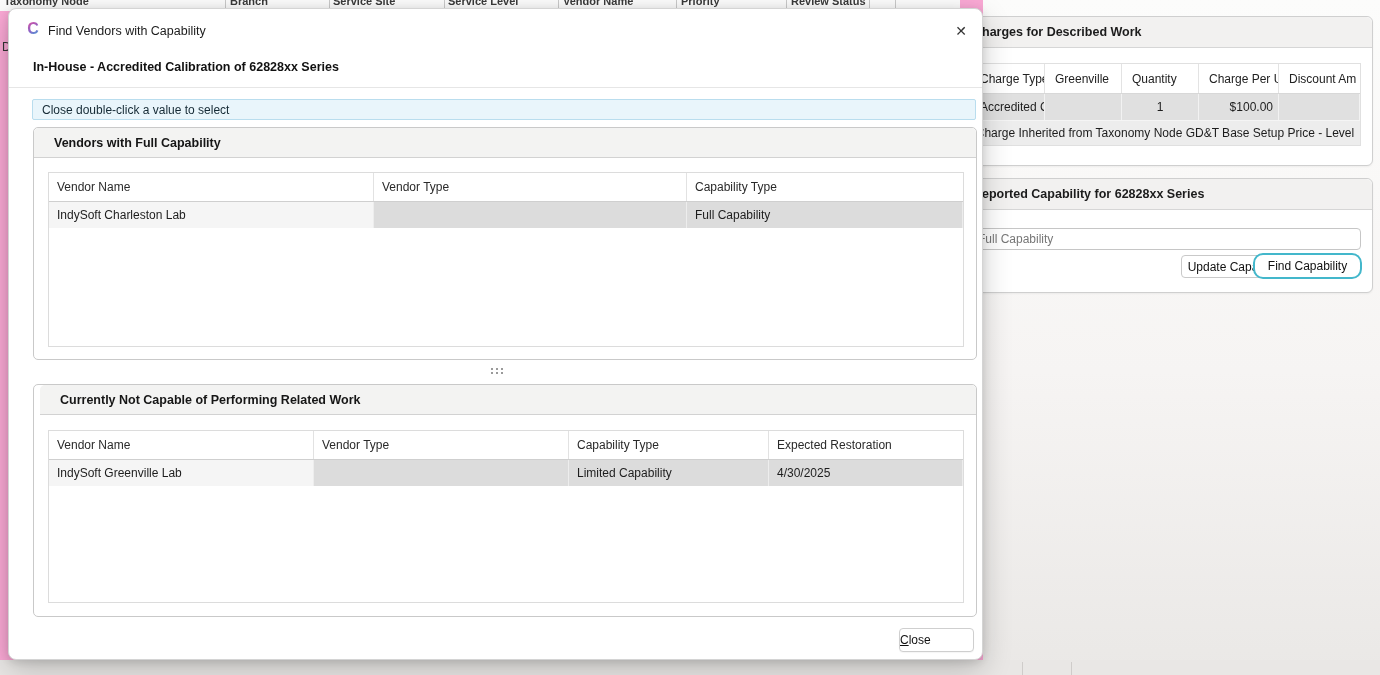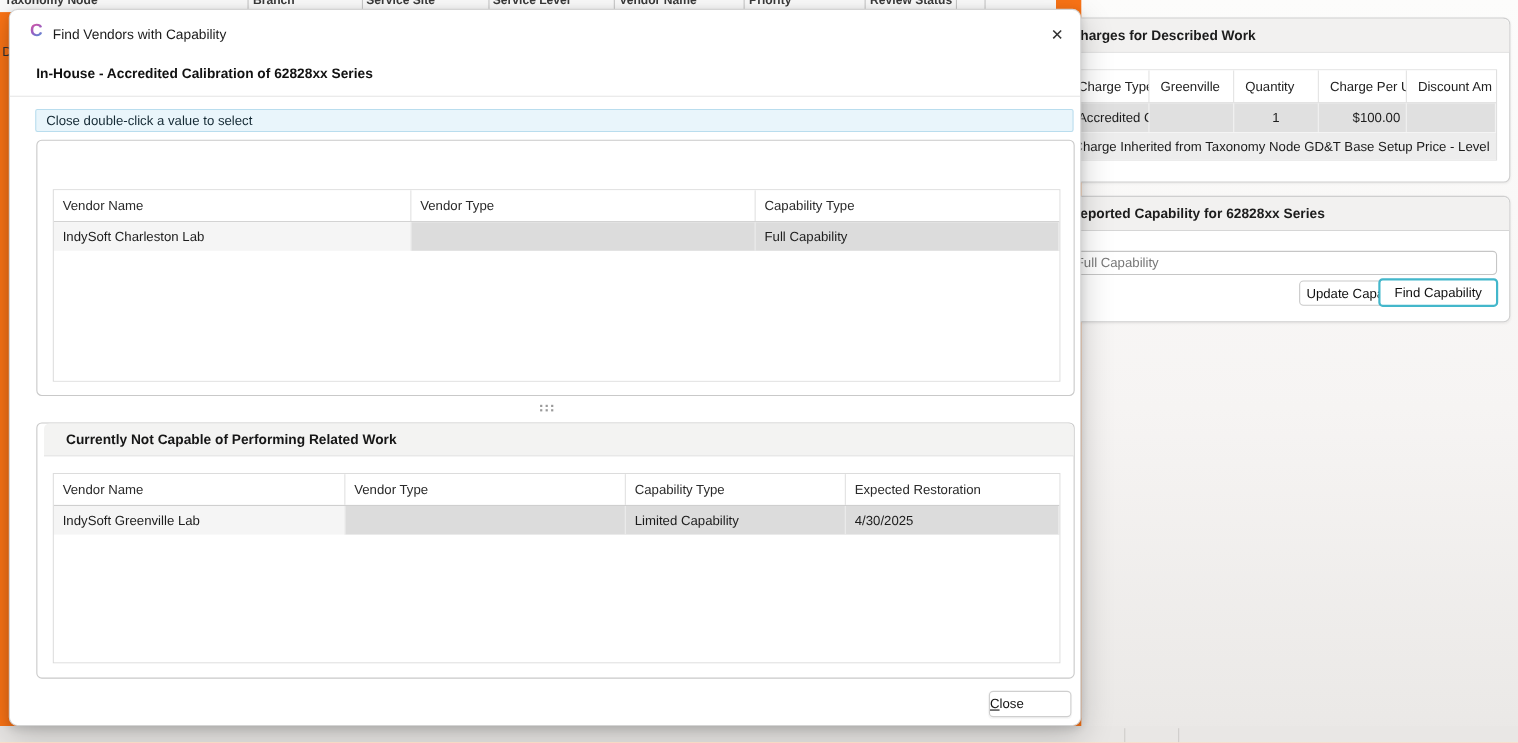--- a/index.html
+++ b/index.html
@@ -1,16 +1,16 @@
 <!DOCTYPE html>
 <html><head>
 <meta charset="utf-8">
 <style>
   html,body{margin:0;padding:0;}
-  .canvas{position:relative;width:1380px;height:675px;background:#f97316;
+  .canvas{position:relative;width:1380px;height:675px;background:#f9a8d4;
           font-family:"Liberation Sans",sans-serif;overflow:hidden;-webkit-font-smoothing:antialiased;}
 
   
   .bg-gridheader{position:absolute;left:0;top:0;width:960px;height:11px;background:#fbfbfb;z-index:1;}
   .bg-col{position:absolute;top:-5px;font-size:11px;font-weight:700;color:#3a3a3a;white-space:nowrap;}
   .bg-col-div{position:absolute;top:0;height:10px;width:1px;background:#c9c9c9;}
   .bg-left-frag{position:absolute;left:2px;top:40px;font-size:12px;color:#333;z-index:1;}
 
   .bg-right{position:absolute;left:983px;top:0;width:397px;height:675px;z-index:0;
             background:linear-gradient(180deg,#fcfcfb 0%,#f6f4f3 55%,#eae8e6 100%);}
@@ -34,21 +34,21 @@
   .ct-right{justify-content:flex-end;padding-left:0;padding-right:5px;}
   .ct-note{height:24px;background:#ededed;border-top:1px solid #f5f5f5;display:flex;align-items:center;
            justify-content:center;font-size:12px;color:#1c1c1c;white-space:nowrap;overflow:hidden;}
 
   .cap-input{position:absolute;left:8px;top:49px;width:392px;height:22px;box-sizing:border-box;
              border:1px solid #c6c6c6;border-radius:4px;background:#fff;font-family:"Liberation Sans",sans-serif;
              font-size:12px;color:#777;padding-left:8px;outline:none;}
   .btn{display:flex;align-items:center;justify-content:center;background:#fff;border:1px solid #c9c9c9;
        border-radius:4px;font-size:12px;color:#111;box-sizing:border-box;cursor:default;white-space:nowrap;}
   .btn-update{position:absolute;left:176px;top:76px;width:108px;height:23px;margin-left:44px;}
-  .btn-find{position:absolute;left:292px;top:74px;width:109px;height:26px;border:2px solid #43b7cb;border-radius:4px;}
+  .btn-find{position:absolute;left:292px;top:74px;width:109px;height:26px;border:2px solid #43b7cb;border-radius:10px;}
 
   
   .dialog{position:absolute;left:8px;top:8px;width:975px;height:652px;background:#fff;border:1px solid #d4d4d4;
           border-radius:8px;box-shadow:0 10px 30px rgba(0,0,0,.20),0 2px 8px rgba(0,0,0,.12);z-index:10;box-sizing:border-box;}
   .dlg-logo{position:absolute;left:15px;top:11px;width:18px;height:18px;font-weight:800;font-size:16px;
             line-height:18px;text-align:center;color:#c052a8;}
   @supports (-webkit-background-clip: text){
     .dlg-logo{background:linear-gradient(150deg,#e0519e 10%,#8f62c6 50%,#2fb2dd 90%);
               -webkit-background-clip:text;background-clip:text;color:transparent;}
   }
@@ -154,20 +154,21 @@
     <span class="dlg-logo">C</span>
     <span class="dlg-title">Find Vendors with Capability</span>
     <span class="dlg-close">✕</span>
 
     <div class="dlg-subtitle">In-House - Accredited Calibration of 62828xx Series</div>
     <div class="dlg-divider"></div>
 
     <div class="dlg-info">Close double-click a value to select</div>
 
     <div class="group group-1">
+      <div class="group-header">Vendors with Full Capability</div>
       <div class="vtable">
         <div class="vt-header">
           <div class="vt-cell t1-c0">Vendor Name</div>
           <div class="vt-cell t1-c1">Vendor Type</div>
           <div class="vt-cell t1-c2">Capability Type</div>
         </div>
         <div class="vt-row">
           <div class="vt-cell t1-c0 first">IndySoft Charleston Lab</div>
           <div class="vt-cell t1-c1"></div>
           <div class="vt-cell t1-c2">Full Capability</div>

